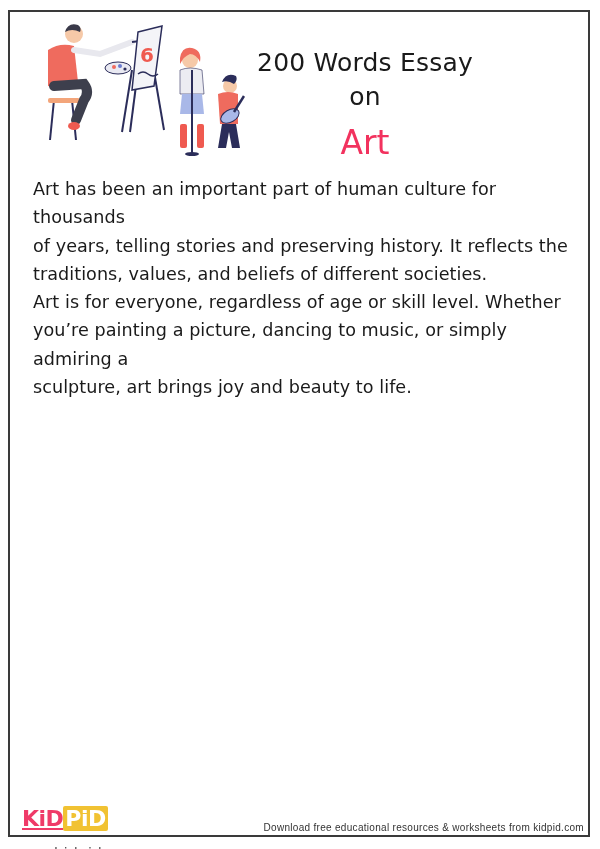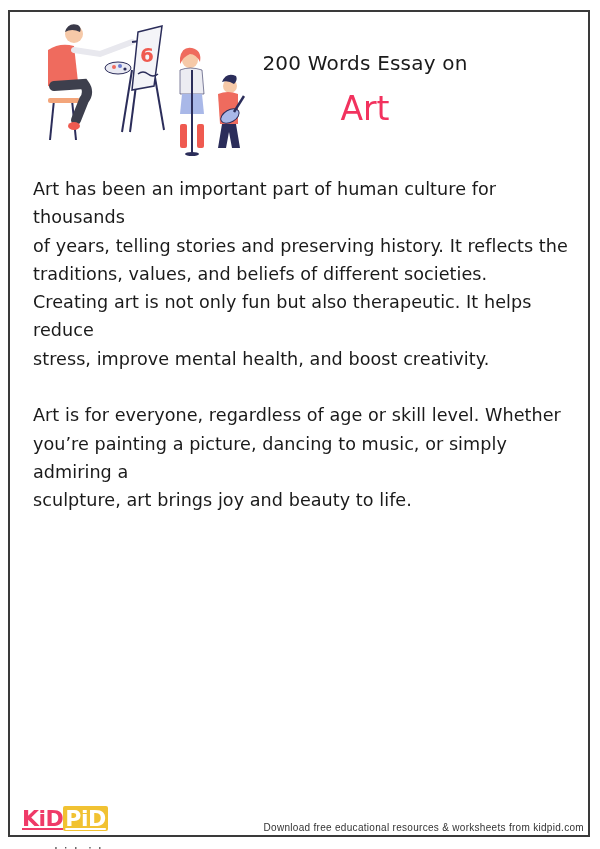--- a/index.html
+++ b/index.html
@@ -1,28 +1,28 @@
 <!DOCTYPE html>
 <html><head>
   <meta charset="utf-8">
   <style>
     html, body { margin: 0; padding: 0; background: #ffffff; }
     body { width: 600px; height: 849px; position: relative; overflow: hidden; font-family: "DejaVu Sans", sans-serif; color: #1a1a1a; }
     .page-frame { position: absolute; left: 8px; top: 10px; width: 582px; height: 827px; border: 2px solid #3a3a3a; box-sizing: border-box; }
     .illustration { position: absolute; left: 40px; top: 20px; width: 205px; height: 140px; }
     .title-block { position: absolute; left: 240px; top: 46px; width: 250px; text-align: center; }
-    .subtitle { font-size: 20px; color: #1a1a1a; letter-spacing: 0.2px; line-height: 34px; }
+    .subtitle { font-size: 25px; color: #1a1a1a; letter-spacing: 0.2px; line-height: 34px; }
     .title { font-size: 33px; font-weight: normal; line-height: 46px; margin-top: 6px; }
     .essay { position: absolute; left: 33px; top: 175px; width: 540px; font-size: 17.6px; line-height: 28.3px; letter-spacing: 0.05px; }
     .para { margin: 0 0 28.3px 0; white-space: pre-line; }
     .para.tight { margin-bottom: 0; }
     .footer-logo { position: absolute; left: 22px; top: 808px; }
     .logo-word { font-size: 22px; font-weight: bold; line-height: 22px; letter-spacing: -0.5px; }
     .logo-kid { color: #ef3a68; text-decoration: underline; }
-    .logo-pid { color: #ffffff; background: #f1c232; padding: 0 2px; border-radius: 2px; text-decoration: underline; }
+    .logo-pid { color: #ffffff; background: #f1c232; padding: 0 2px; border-radius: 2px; }
     .logo-url { font-size: 12px; color: #333; letter-spacing: 0.8px; margin-top: 16px; font-family: "DejaVu Sans Mono", monospace; }
     .footer-text { position: absolute; right: 16px; top: 822px; font-size: 10px; color: #333; font-family: "Liberation Sans", sans-serif; letter-spacing: 0.3px; }
   </style>
 </head>
 <body>
 
 <div class="page-frame"></div>
 
 <div class="illustration">
   <svg width="205" height="140" viewBox="0 0 205 140">
@@ -82,22 +82,20 @@
 
 <div class="title-block">
   <div class="subtitle">200 Words Essay on</div>
   <div class="title" style="color:#f2325e;">Art</div>
 </div>
 
 <div class="essay">
   <p class="para tight">Art has been an important part of human culture for thousands
 of years, telling stories and preserving history. It reflects the
 traditions, values, and beliefs of different societies.</p>
-  <p class="para">Creating art is not only fun but also therapeutic. It helps reduce
-stress, improve mental health, and boost creativity.</p>
   <p class="para">Art is for everyone, regardless of age or skill level. Whether
 you’re painting a picture, dancing to music, or simply admiring a
 sculpture, art brings joy and beauty to life.</p>
 
 </div>
 
 <div class="footer-logo">
   <div class="logo-word">
     <span class="logo-kid">KiD</span><span class="logo-pid">PiD</span>
   </div>

